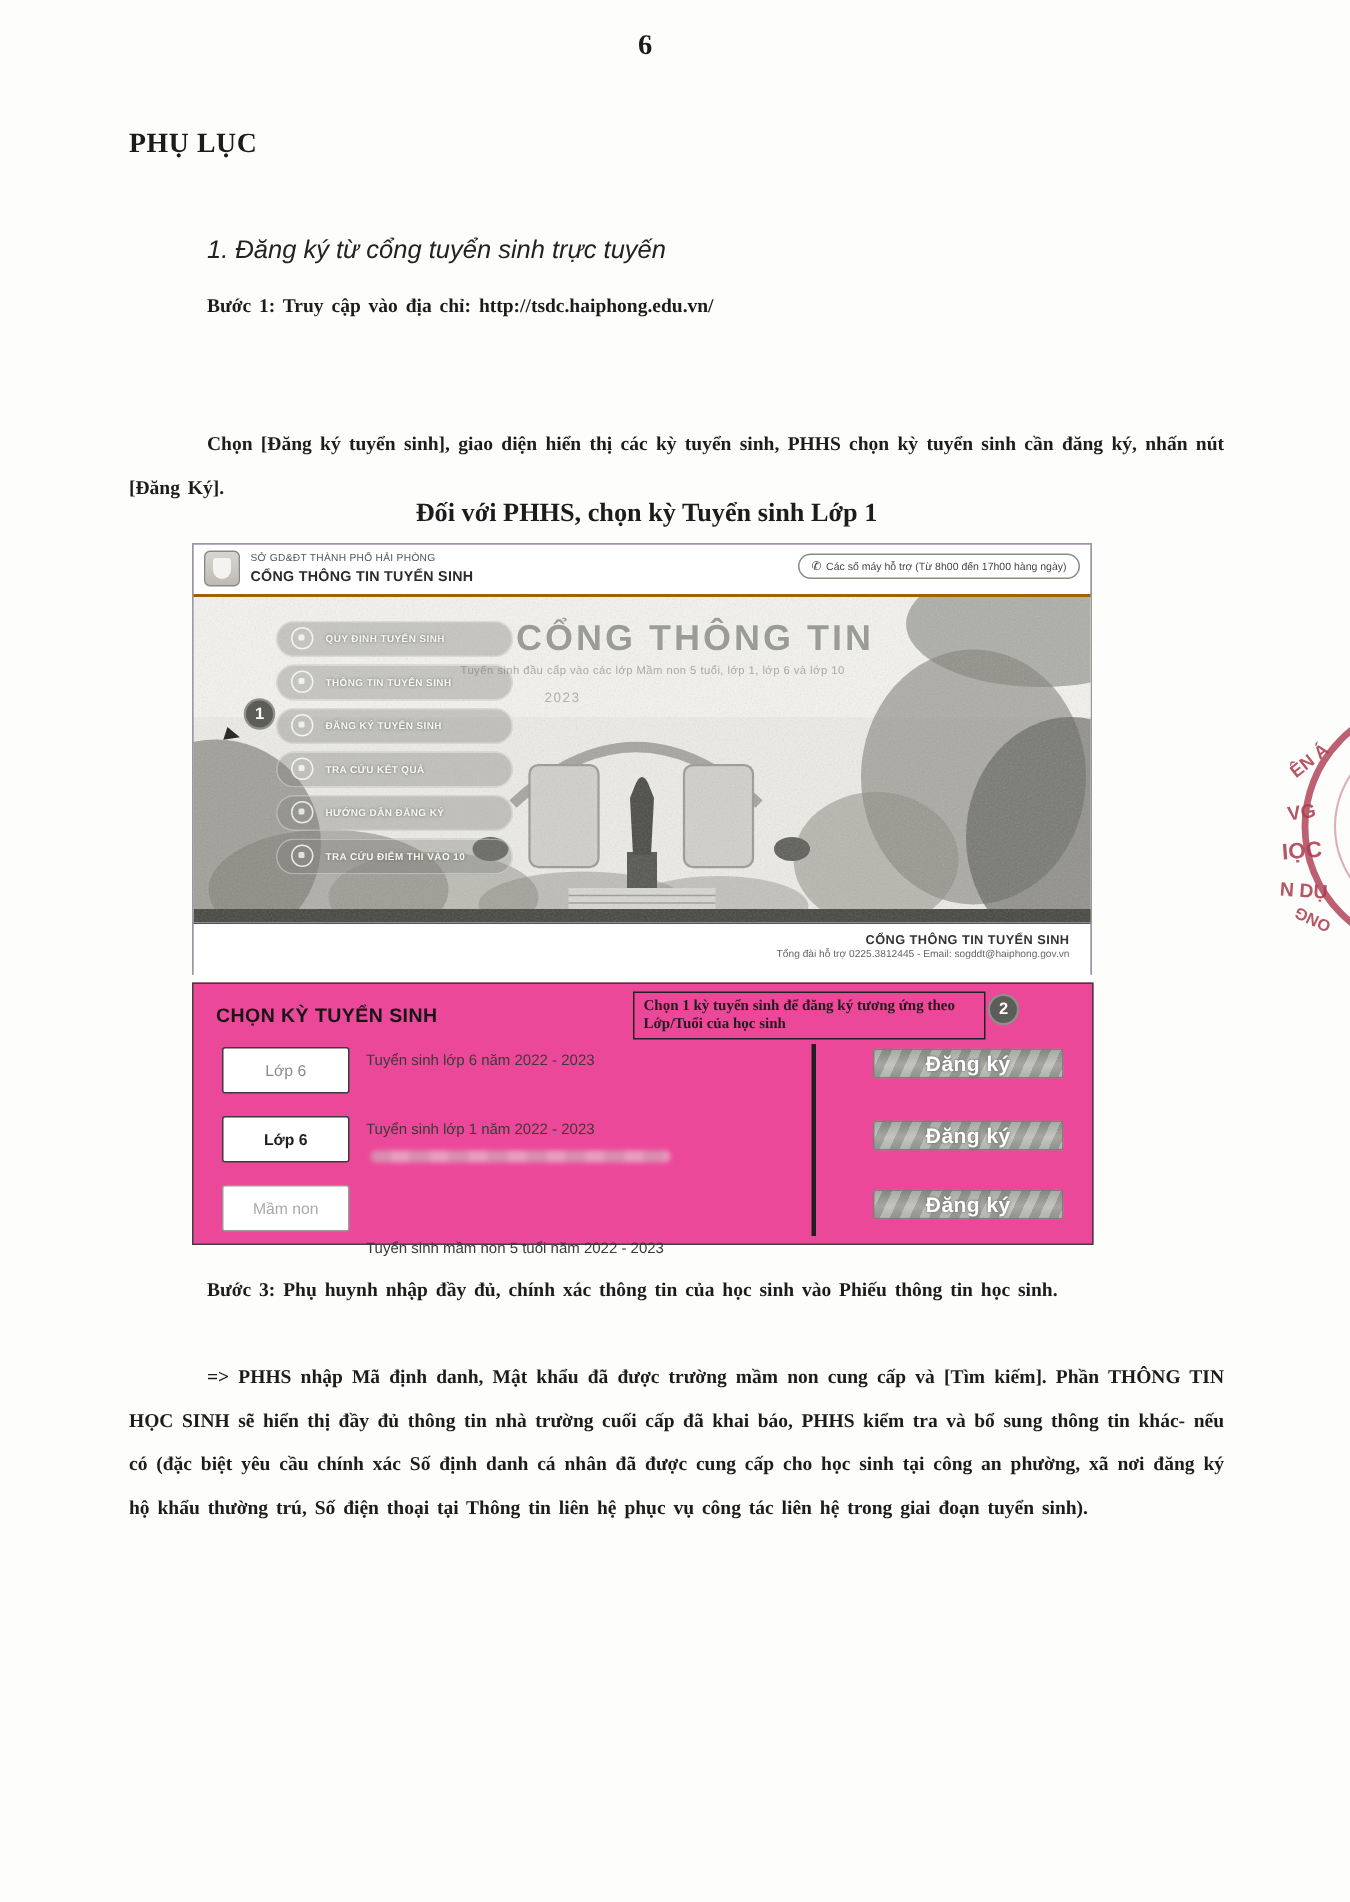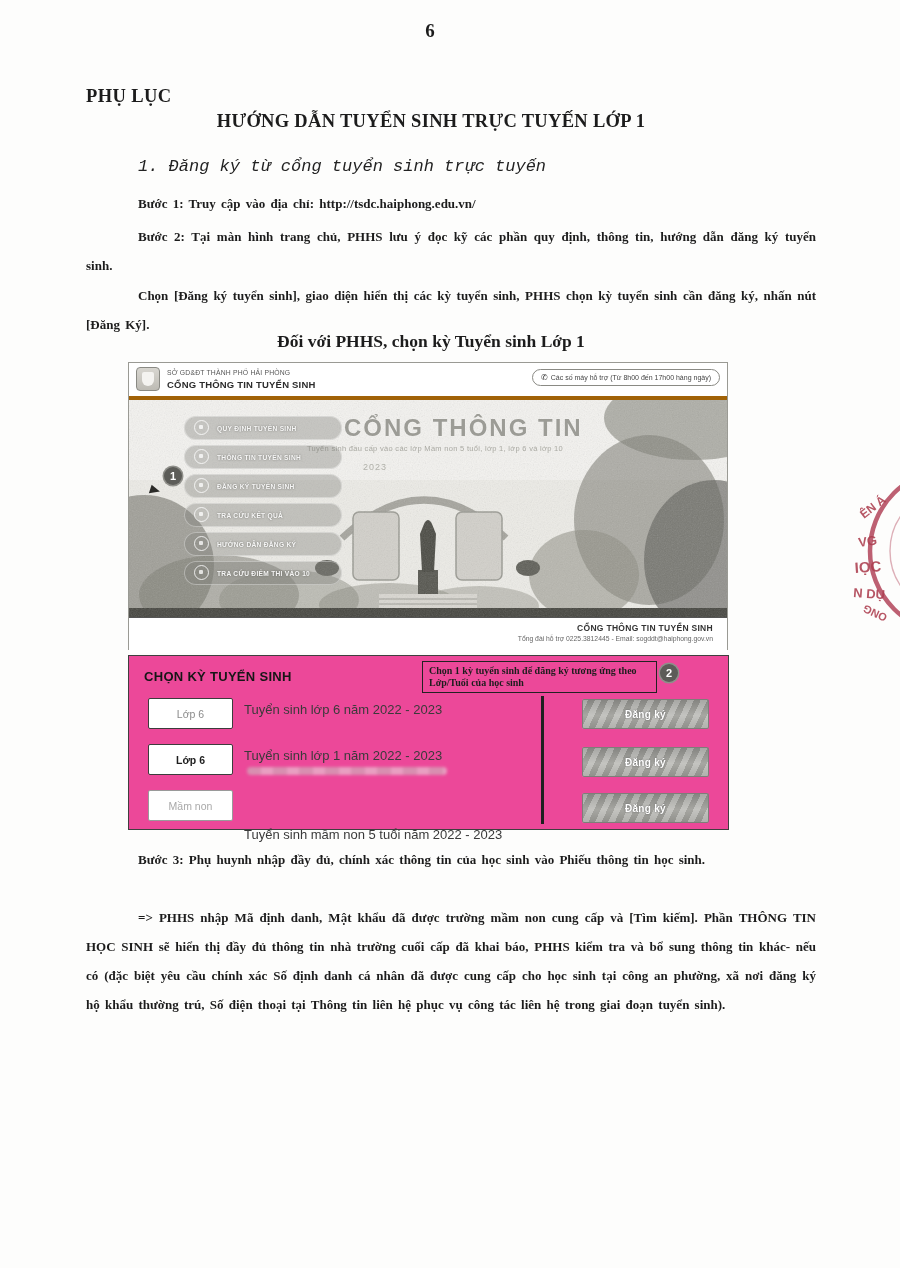--- a/index.html
+++ b/index.html
@@ -8,21 +8,21 @@
     background:#fdfdfc;overflow:hidden;
     font-family:"Liberation Serif", serif;color:#1c1c1c;
   }
   
   .page-number{position:absolute;top:20px;left:0;width:860px;text-align:center;
     font-size:19px;font-weight:bold;}
   .appendix{position:absolute;top:86px;left:86px;font-size:18.5px;font-weight:bold;letter-spacing:.4px;}
   .doc-title{position:absolute;top:111px;left:86px;width:690px;text-align:center;
     font-size:18.5px;font-weight:bold;letter-spacing:.3px;}
   .section-heading{position:absolute;top:157px;left:138px;
-    font-family:Liberation Mono, monospace;font-style:italic;font-size:17px;color:#222;}
+    font-family:Liberation Sans, sans-serif;font-style:italic;font-size:17px;color:#222;}
   .para{position:absolute;left:86px;width:730px;font-size:13px;font-weight:bold;
     line-height:29px;text-align:justify;text-indent:52px;word-spacing:2px;}
   .para.single{text-align:left;}
   .p-step1{top:189px;}
   .p-step2{top:222px;}
   .p-choose{top:281px;}
   .figure-caption{position:absolute;top:331px;left:86px;width:690px;text-align:center;
     font-size:17.5px;font-weight:bold;}
   .p-step3{top:845px;}
   .p-note{top:903px;}
@@ -37,21 +37,21 @@
       linear-gradient(#d8d6d0,#bdbbb4);box-sizing:border-box;}
   .logo:after{content:"";position:absolute;left:5px;top:4px;width:12px;height:14px;
     background:#f4f3f0;border-radius:2px 2px 6px 6px;}
   .org-lines{position:absolute;left:38px;top:4px;line-height:12px;}
   .org{font-size:6.8px;color:#555;letter-spacing:.2px;}
   .site{font-size:9.5px;font-weight:bold;color:#2b2b2b;letter-spacing:.2px;}
   .hotline-box{position:absolute;right:7px;top:6px;border:1px solid #8a8a84;border-radius:9px;
     padding:3px 8px;font-size:7px;color:#444;background:#fff;white-space:nowrap;}
   .phone-glyph{font-size:8px;margin-right:3px;color:#333;}
   
-  .photo{position:relative;height:217px;border-top:4px solid #a16207;overflow:hidden;background:#ecebe6;}
+  .photo{position:relative;height:217px;border-top:2px solid #a16207;overflow:hidden;background:#ecebe6;}
   .photo svg{position:absolute;left:0;top:0;}
   .banner-title{position:absolute;left:215px;top:14px;font-size:24px;font-weight:bold;
     color:#9c9c96;letter-spacing:2px;text-shadow:0 0 1px #fff;}
   .banner-subtitle{position:absolute;left:178px;top:44px;width:330px;font-size:7.5px;
     color:#a9a9a2;letter-spacing:.3px;}
   .banner-year{position:absolute;left:234px;top:62px;font-size:9px;color:#b1b1aa;letter-spacing:1px;}
   .menu{position:absolute;left:55px;top:16px;width:158px;}
   .menu-item{position:relative;height:24px;margin-bottom:5px;border-radius:13px;
     background:rgba(130,130,124,.38);box-shadow:inset 0 0 0 1px rgba(255,255,255,.35);}
   .menu-icon{position:absolute;left:10px;top:4px;width:15px;height:15px;border:1.4px solid rgba(255,255,255,.8);
@@ -87,52 +87,50 @@
     box-sizing:border-box;display:flex;align-items:center;justify-content:center;
     font-family:"Liberation Serif", serif;font-size:10px;font-weight:bold;line-height:12px;
     color:#1d1d1d;padding:1px 6px;}
   .vert-divider{position:absolute;left:412px;top:40px;width:2.5px;height:128px;background:#1f1f1f;}
   .grade-box{position:absolute;left:19px;width:85px;height:31px;border:1.7px solid #3c3c3c;
     display:flex;align-items:center;justify-content:center;font-size:10.5px;color:#2c2c2c;
     box-sizing:border-box;background:#fff;border-radius:2px;}
   .grade-6{top:42px;color:#8b8b8b;}
   .grade-1{top:88px;font-weight:bold;color:#1e1e1e;}
   .grade-mn{top:134px;color:#a9a9a9;border-color:#9a9a9a;}
-  .row-desc{position:absolute;left:115px;font-size:13px;color:#3a3a3a;}
+  .row-desc{position:absolute;left:115px;font-size:10px;color:#3a3a3a;}
   .desc-1{top:46px;}
   .desc-2{top:92px;}
   .desc-3{top:139px;margin-top:32px;}
   .smudge{position:absolute;left:118px;top:111px;width:200px;height:8px;border-radius:4px;
     background:repeating-linear-gradient(90deg,#c9c9c4 0 14px,#e6e6e2 14px 26px);
     filter:blur(1.6px);opacity:.55;}
-  .reg-btn{position:absolute;left:453px;width:127px;height:30px;border-radius:2px;
+  .reg-btn{position:absolute;left:453px;width:127px;height:20px;border-radius:2px;
     background:linear-gradient(#8d8d89,#b3b3ae 55%,#9a9a95),
       repeating-linear-gradient(115deg,rgba(255,255,255,.22) 0 6px,rgba(0,0,0,.07) 6px 12px);
     background-blend-mode:overlay;
     display:flex;align-items:center;justify-content:center;
-    font-size:10px;font-weight:bold;color:#fff;text-shadow:0 0 2px #555;letter-spacing:.3px;
+    font-size:14px;font-weight:bold;color:#fff;text-shadow:0 0 2px #555;letter-spacing:.3px;
     box-shadow:inset 0 0 0 1px #7e7e79;}
   .btn-1{top:43px;}
   .btn-2{top:91px;}
   .btn-3{top:137px;}
 
   
   .stamp{position:absolute;right:0;top:467px;width:48px;height:168px;overflow:hidden;}
 </style>
 </head>
 <body>
 
 <div class="sheet">
 
   <div class="page-number">6</div>
   <div class="appendix">PHỤ LỤC</div>
-  <div class="doc-title">HƯỚNG DẪN TUYỂN SINH TRỰC TUYẾN LỚP 1</div>
   <div class="section-heading">1. Đăng ký từ cổng tuyển sinh trực tuyến</div>
   <div class="para single p-step1">Bước 1: Truy cập vào địa chỉ: http://tsdc.haiphong.edu.vn/</div>
-  <div class="para p-step2">Bước 2: Tại màn hình trang chủ, PHHS lưu ý đọc kỹ các phần quy định, thông tin, hướng dẫn đăng ký tuyển sinh.</div>
   <div class="para p-choose">Chọn [Đăng ký tuyển sinh], giao diện hiển thị các kỳ tuyển sinh, PHHS chọn kỳ tuyển sinh cần đăng ký, nhấn nút [Đăng Ký].</div>
   <div class="figure-caption">Đối với PHHS, chọn kỳ Tuyển sinh Lớp 1</div>
 
   <div class="shot1">
     <div class="shot1-header">
       <div class="logo"></div>
       <div class="org-lines">
         <div class="org">SỞ GD&amp;ĐT THÀNH PHỐ HẢI PHÒNG</div>
         <div class="site">CỔNG THÔNG TIN TUYỂN SINH</div>
       </div>

